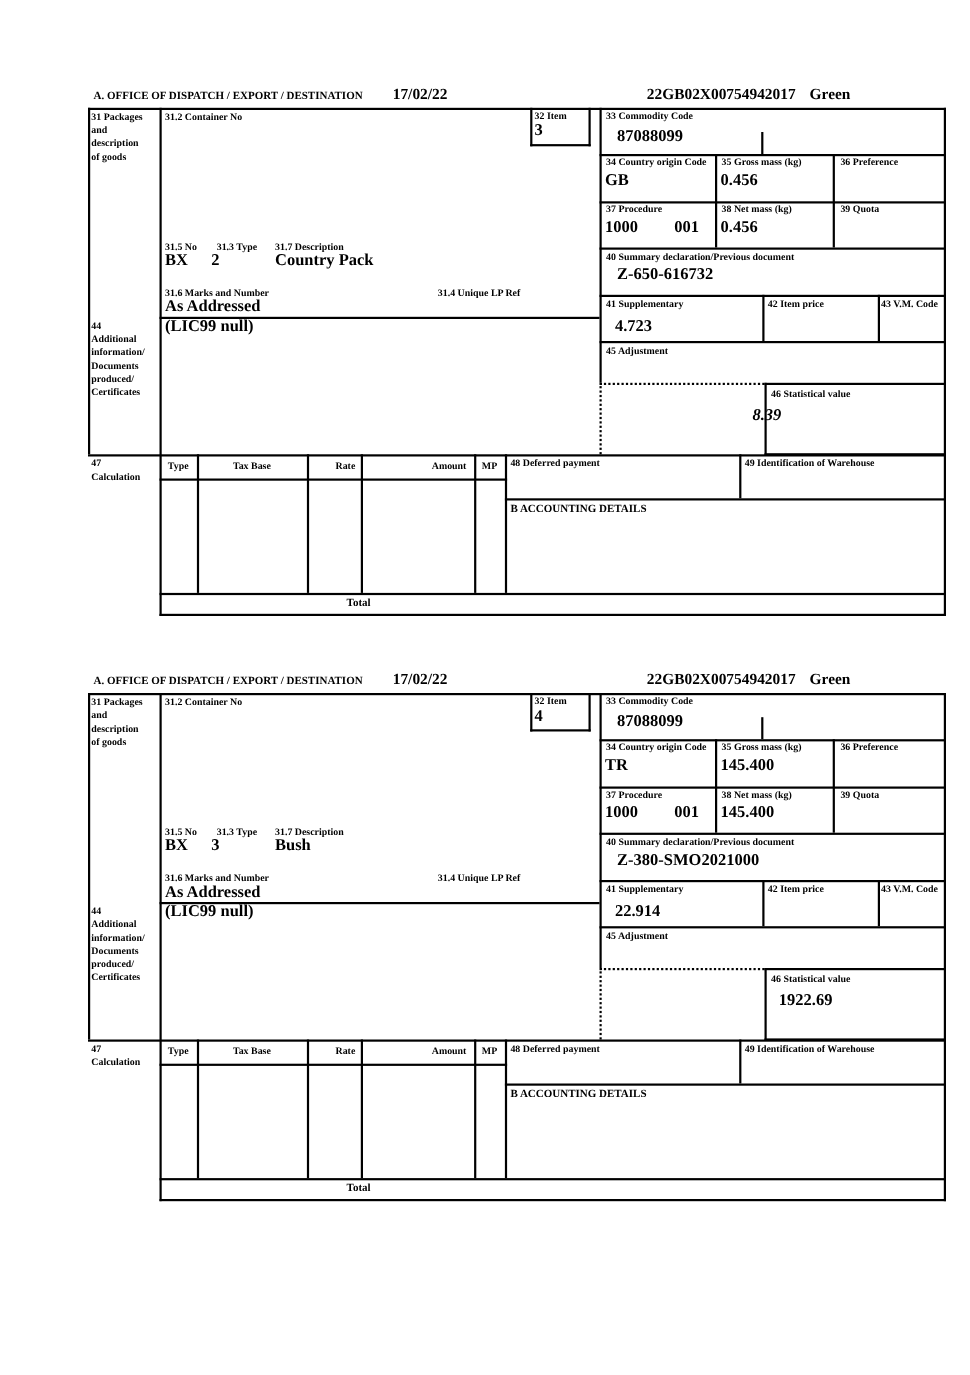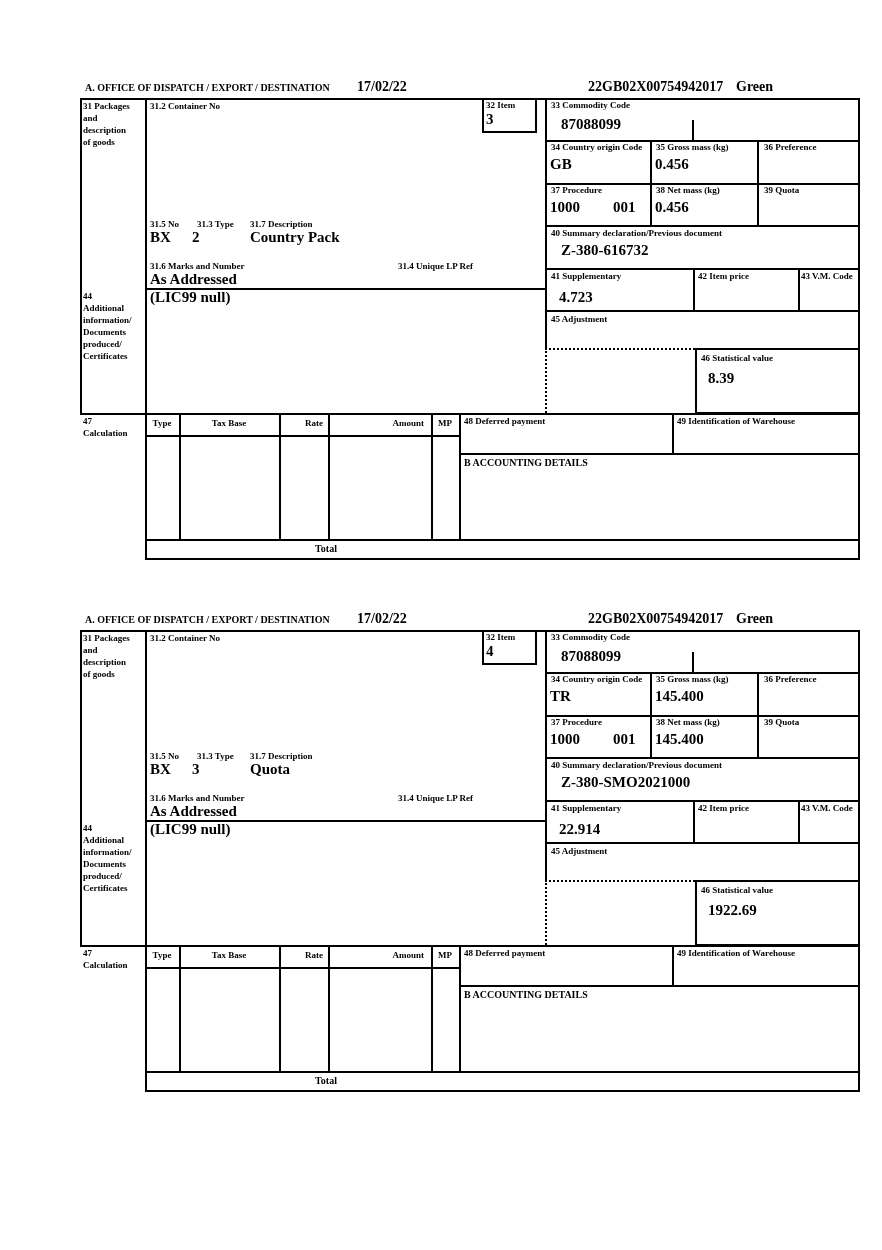--- a/index.html
+++ b/index.html
@@ -78,21 +78,21 @@
     <span class="lbl" style="left:170px;top:140px;">31.7 Description</span>
     <span class="val" style="left:70px;top:150px;">BX</span>
     <span class="val" style="left:112px;top:150px;">2</span>
     <span class="val" style="left:170px;top:150px;">Country Pack</span>
 
     <span class="lbl" style="left:70px;top:182px;">31.6 Marks and Number</span>
     <span class="lbl" style="left:318px;top:182px;">31.4 Unique LP Ref</span>
     <span class="val" style="left:70px;top:192px;">As Addressed</span>
 
     <span class="lbl" style="left:471px;top:149px;">40 Summary declaration/Previous document</span>
-    <span class="val" style="left:481px;top:163px;">Z-380-616732</span>
+    <span class="val" style="left:481px;top:163px;">Z-650-616732</span>
 
     <i class="ln" style="left:465px;top:188px;width:315px;height:2px;"></i>
     <i class="ln" style="left:465px;top:230px;width:315px;height:2px;"></i>
     <i class="ln" style="left:613px;top:188px;width:2px;height:42px;"></i>
     <i class="ln" style="left:718px;top:188px;width:2px;height:42px;"></i>
     <span class="lbl" style="left:471px;top:192px;">41 Supplementary</span>
     <span class="val" style="left:479px;top:210px;">4.723</span>
     <span class="lbl" style="left:618px;top:192px;">42 Item price</span>
     <span class="lbl" style="left:721px;top:192px;">43 V.M. Code</span>
 
@@ -102,21 +102,21 @@
     <span class="lbl" style="left:3px;top:236px;">information/</span>
     <span class="lbl" style="left:3px;top:248px;">Documents</span>
     <span class="lbl" style="left:3px;top:260px;">produced/</span>
     <span class="lbl" style="left:3px;top:272px;">Certificates</span>
     <span class="val" style="left:70px;top:210px;">(LIC99 null)</span>
 
     <span class="lbl" style="left:471px;top:235px;">45 Adjustment</span>
     <i class="dh" style="left:465px;top:268px;width:150px;"></i>
     <div class="b46" style="left:615px;top:268px;width:163px;height:62px;"></div>
     <span class="lbl" style="left:621px;top:274px;">46 Statistical value</span>
-    <span class="val" style="left:628px;top:291px;">8.39</span>
+    <span class="val" style="left:604px;top:291px;font-style:italic;">8.39</span>
 
     <i class="ln" style="left:0;top:333px;width:780px;height:2px;"></i>
     <span class="lbl" style="left:3px;top:337px;">47</span>
     <span class="lbl" style="left:3px;top:349px;">Calculation</span>
     <i class="ln" style="left:99px;top:333px;width:2px;height:126px;"></i>
     <i class="ln" style="left:199px;top:333px;width:2px;height:126px;"></i>
     <i class="ln" style="left:248px;top:333px;width:2px;height:126px;"></i>
     <i class="ln" style="left:351px;top:333px;width:2px;height:126px;"></i>
     <i class="ln" style="left:379px;top:333px;width:2px;height:126px;"></i>
     <i class="ln" style="left:65px;top:355px;width:316px;height:2px;"></i>
@@ -186,21 +186,21 @@
     <span class="val" style="left:533px;top:120px;">001</span>
     <span class="lbl" style="left:576px;top:106px;">38 Net mass (kg)</span>
     <span class="val" style="left:575px;top:120px;">145.400</span>
     <span class="lbl" style="left:684px;top:106px;">39 Quota</span>
 
     <span class="lbl" style="left:70px;top:140px;">31.5 No</span>
     <span class="lbl" style="left:117px;top:140px;">31.3 Type</span>
     <span class="lbl" style="left:170px;top:140px;">31.7 Description</span>
     <span class="val" style="left:70px;top:150px;">BX</span>
     <span class="val" style="left:112px;top:150px;">3</span>
-    <span class="val" style="left:170px;top:150px;">Quota</span>
+    <span class="val" style="left:170px;top:150px;">Bush</span>
 
     <span class="lbl" style="left:70px;top:182px;">31.6 Marks and Number</span>
     <span class="lbl" style="left:318px;top:182px;">31.4 Unique LP Ref</span>
     <span class="val" style="left:70px;top:192px;">As Addressed</span>
 
     <span class="lbl" style="left:471px;top:149px;">40 Summary declaration/Previous document</span>
     <span class="val" style="left:481px;top:163px;text-align:center;">Z-380-SMO2021000</span>
 
     <i class="ln" style="left:465px;top:188px;width:315px;height:2px;"></i>
     <i class="ln" style="left:465px;top:230px;width:315px;height:2px;"></i>

